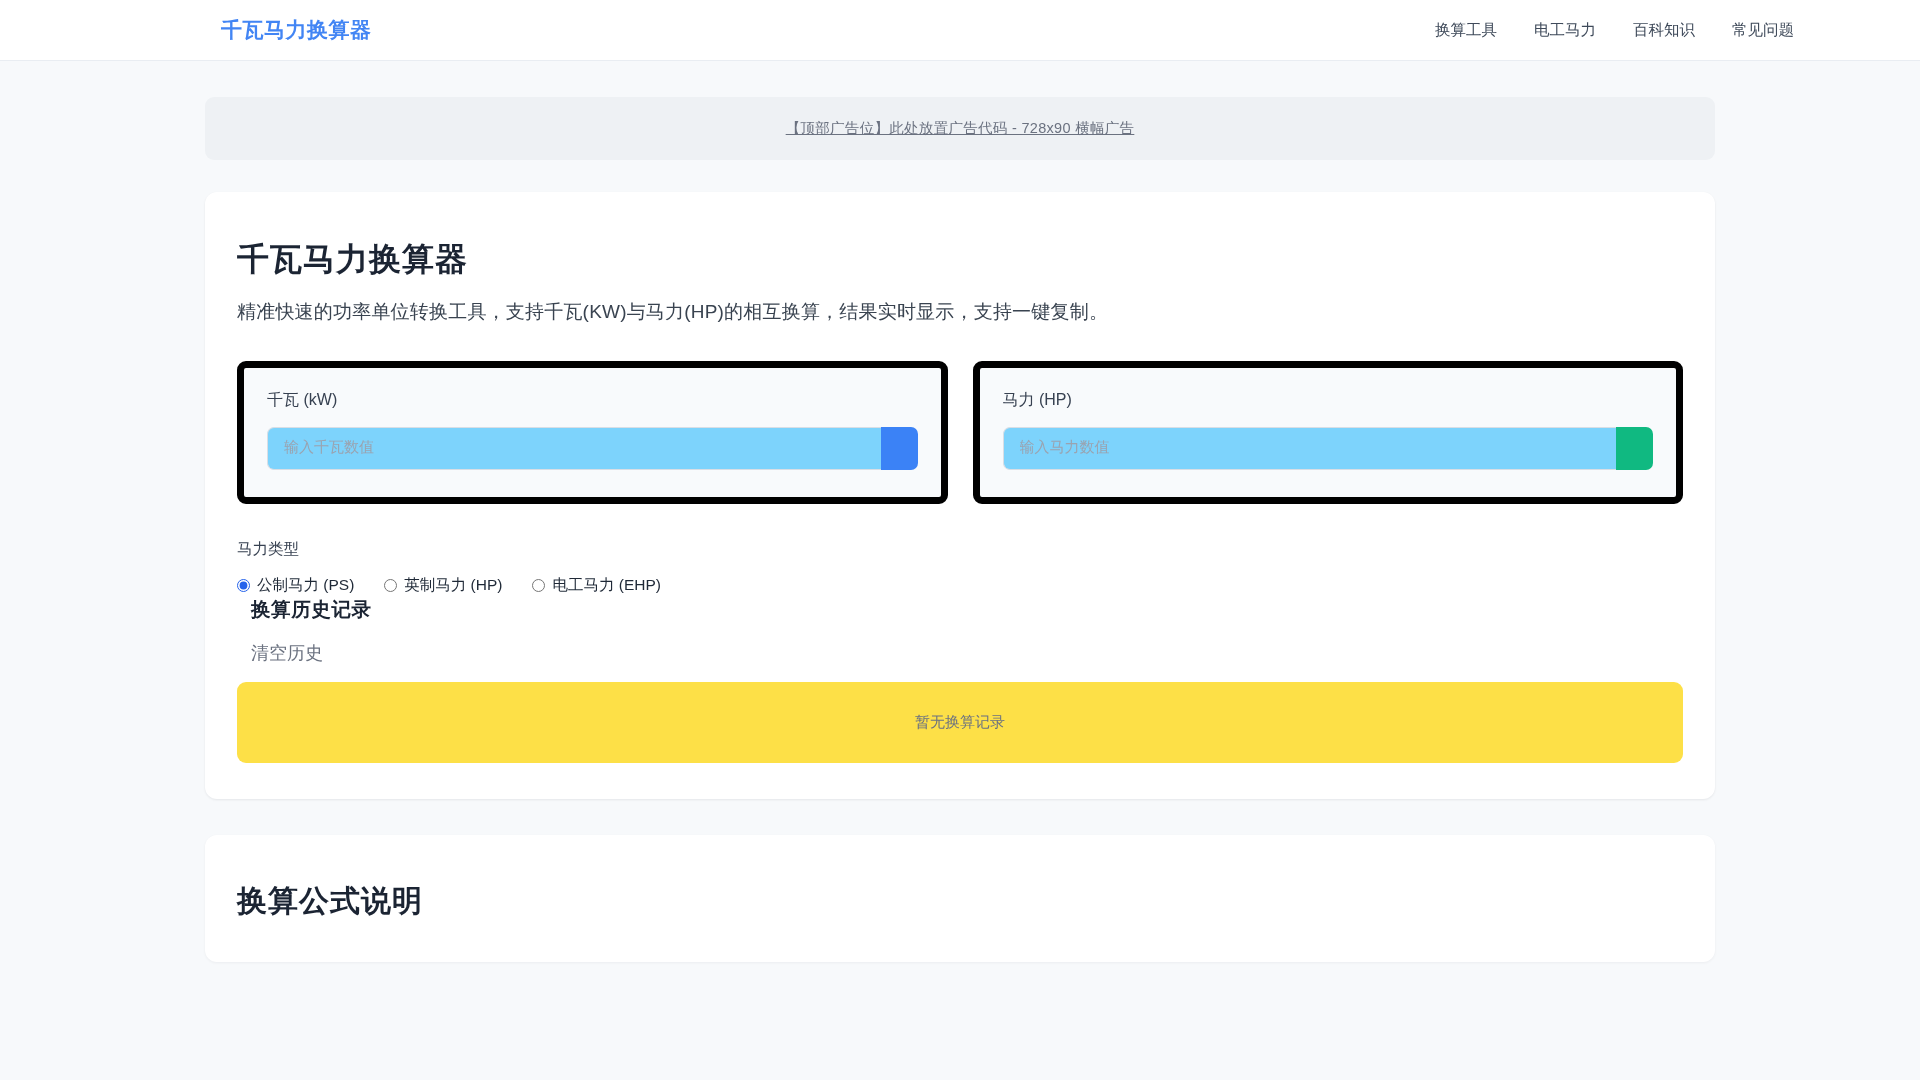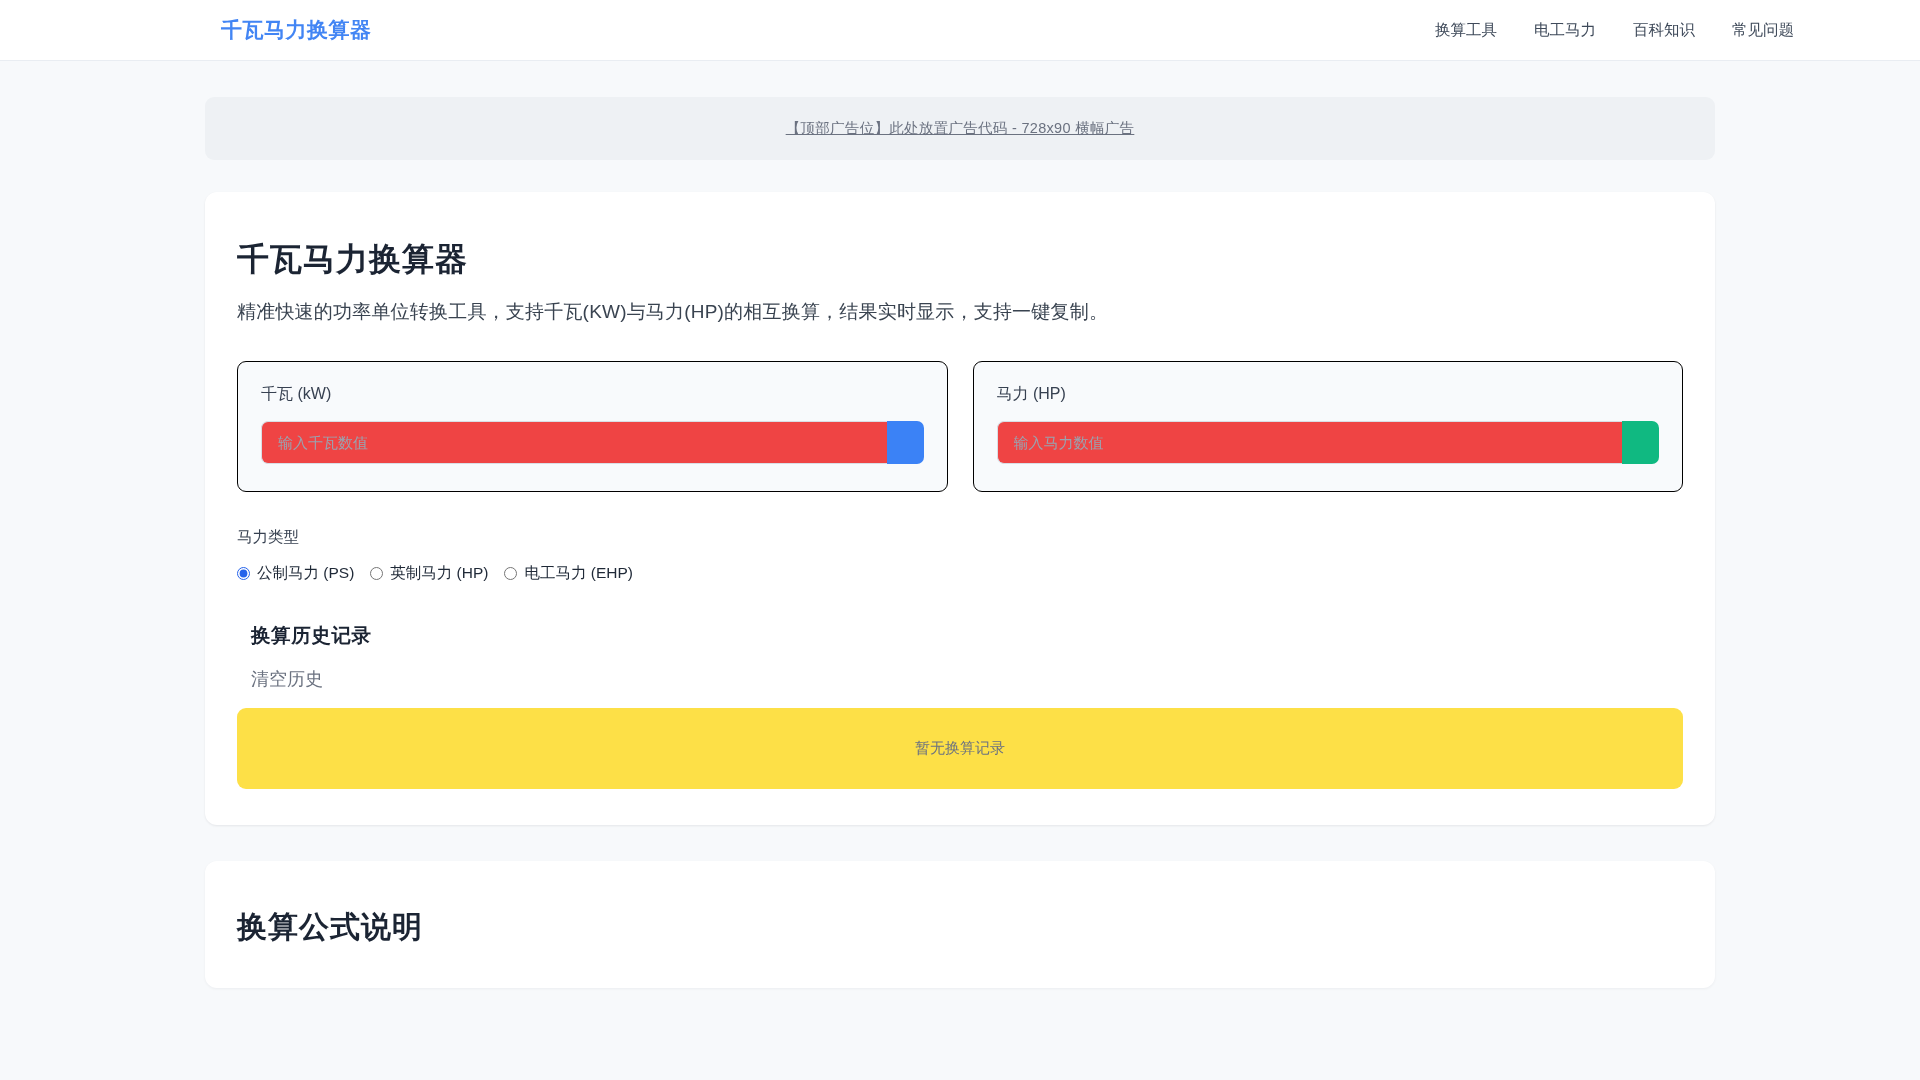--- a/index.html
+++ b/index.html
@@ -91,42 +91,42 @@
 
   
   .conv-grid {
     display: grid;
     grid-template-columns: 1fr 1fr;
     gap: 25px;
     margin-top: 36px;
   }
   .conv-panel {
     background: #f8fafc;
-    border: 1px solid #000000;
+    border: 7px solid #000000;
     border-radius: 9px;
     padding: 22px 23px 27px 23px;
   }
   .field-label {
     font-size: 16px;
     color: #374151;
     margin-bottom: 16px;
   }
   .input-row {
     display: flex;
     align-items: stretch;
     height: 43px;
   }
   .text-input {
     flex: 1;
     border: 1px solid #d9dee5;
     border-right: none;
     border-radius: 7px 0 0 7px;
-    background: #ef4444;
+    background: #7dd3fc;
     font-size: 15px;
-    font-family: Liberation Sans, sans-serif;
+    font-family: Liberation Mono, monospace;
     color: #1f2937;
     padding: 8px 16px;
     outline: none;
   }
   .text-input::placeholder { color: #9aa3b0; }
   .copy-btn {
     width: 37px;
     border: none;
     border-radius: 0 7px 7px 0;
     cursor: pointer;
@@ -137,40 +137,40 @@
   
   .radio-section { margin-top: 35px; }
   .radio-section-label {
     font-size: 15.5px;
     color: #374151;
     margin-bottom: 15px;
   }
   .radio-row {
     display: flex;
     align-items: flex-start;
-    gap: 10px;
+    gap: 24px;
   }
   .radio-item {
     display: flex;
     align-items: center;
     gap: 7px;
     font-size: 15.5px;
     color: #1f2937;
     cursor: pointer;
     margin-right: 6px;
   }
   .radio-item input[type="radio"] {
     width: 13px; height: 13px;
     accent-color: #2563eb;
     margin: 0;
     cursor: pointer;
   }
 
   
-  .history { margin-top: 38px; padding-left: 14px; }
+  .history { padding-left: 14px; }
   .history-title {
     font-size: 19.5px;
     font-weight: bold;
     color: #1b2433;
     letter-spacing: 0.6px;
   }
   .history-clear {
     margin-top: 18px;
     font-size: 18px;
     color: #6b7280;

